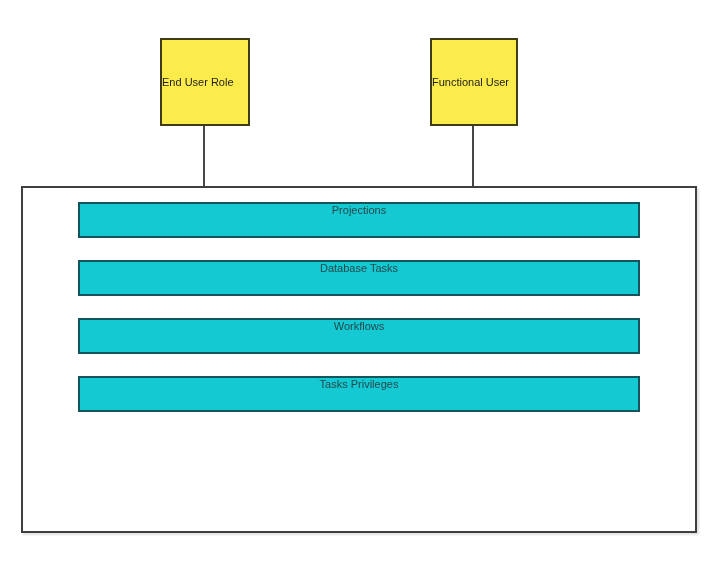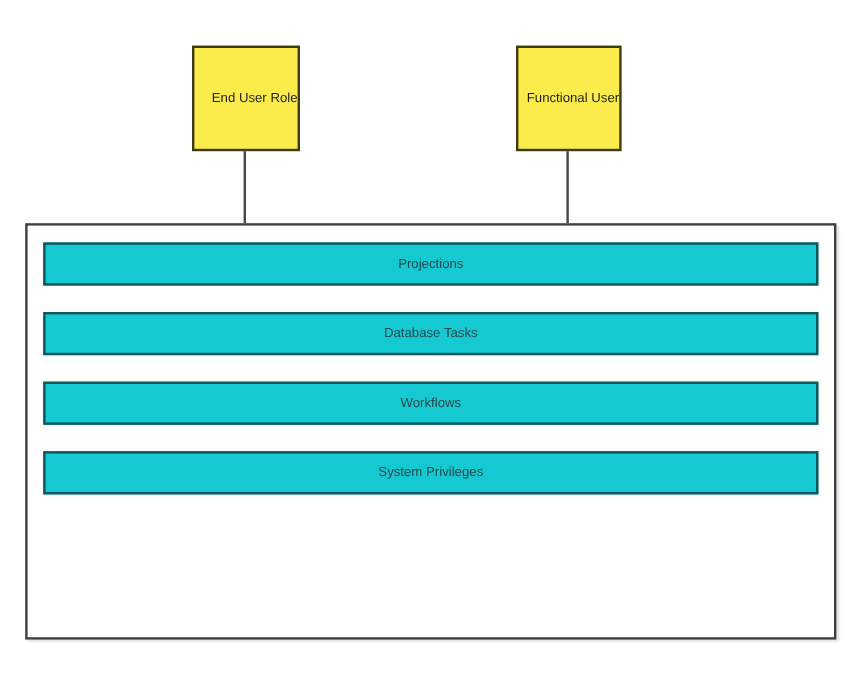--- a/index.html
+++ b/index.html
@@ -19,21 +19,21 @@
   
   .role-box {
     position: absolute;
     top: 38px;
     height: 88px;
     background: #fbec4b;
     border: 2px solid #3f3c14;
     box-sizing: border-box;
     display: flex;
     align-items: center;
-    justify-content: flex-end;
+    justify-content: flex-start;
     text-align: center;
     font-size: 11px;
     color: #1e1e1e;
   }
   .role1 { left: 160px; width: 90px; }
   .role2 { left: 430px; width: 88px; }
 
   
   .connector {
     position: absolute;
@@ -58,28 +58,27 @@
     display: flex;
     flex-direction: column;
     align-items: center;
     padding-top: 14px;
     row-gap: 22px;
     box-shadow: 2px 2px 2px rgba(0,0,0,0.12);
   }
 
   
   .bar {
-    width: 646px;
+    width: 562px;
     height: 36px;
     flex: 0 0 36px;
     background: #14c9d1;
     border: 2px solid #12555b;
     box-sizing: border-box;
     display: flex;
-    align-items: center;
     justify-content: center;
     font-size: 11px;
     color: #24494d;
   }
 </style>
 </head>
 <body>
 
 <div class="canvas">
 
@@ -98,17 +97,17 @@
     <div class="bar">
       <span>Projections</span>
     </div>
     <div class="bar">
       <span>Database Tasks</span>
     </div>
     <div class="bar">
       <span>Workflows</span>
     </div>
     <div class="bar">
-      <span>System Privileges</span>
+      <span>Tasks Privileges</span>
     </div>
   </div>
 
 </div>
 
 </body></html>

